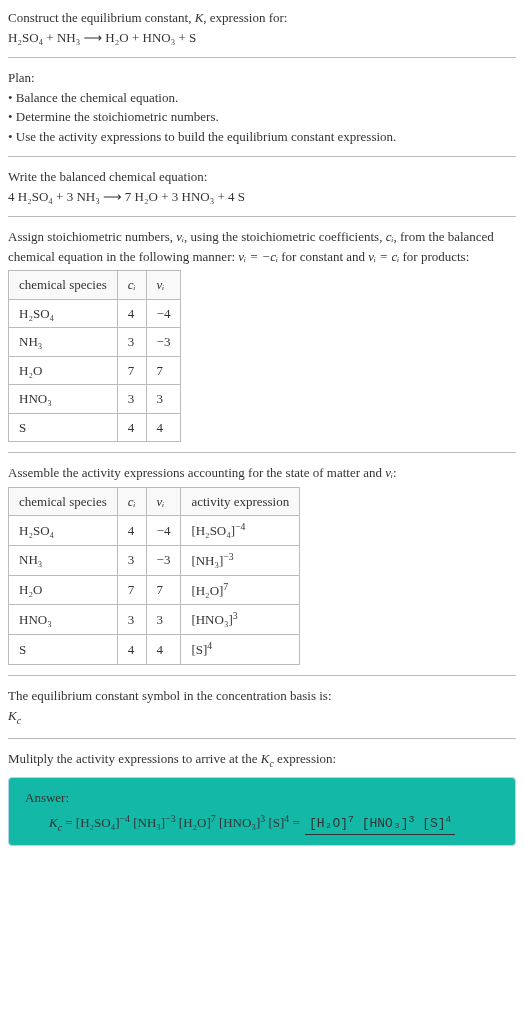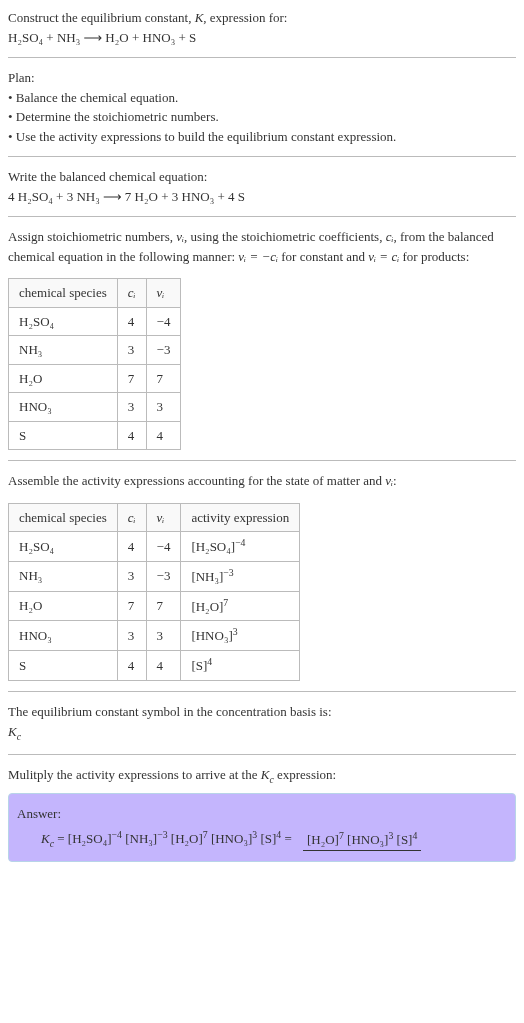--- a/index.html
+++ b/index.html
@@ -12,42 +12,43 @@
       padding: 8px;
       line-height: 1.5;
     }
     hr { border: none; border-top: 1px solid #bbb; margin: 10px 0; }
     .section { margin-bottom: 6px; }
     sub { font-size: 0.75em; vertical-align: sub; }
     sup { font-size: 0.75em; vertical-align: super; }
     .italic { font-style: italic; }
     table {
       border-collapse: collapse;
-      margin-top: 12px;
+      margin-top: 4px;
       margin-bottom: 4px;
     }
     th, td {
       border: 1px solid #bbb;
       padding: 4px 10px;
       text-align: left;
       font-weight: normal;
     }
     th { background: #f9f9f9; }
     .answer-box {
-      background: #c4b5fd;
+      background: #14b8a6;
       border: 1px solid #b8d4e8;
       border-radius: 4px;
-      padding: 10px 8px;
+      padding: 10px 16px;
       margin-top: 6px;
     }
     .frac {
       display: inline-block;
       vertical-align: middle;
       text-align: center;
-      margin: 0 8px;
+      margin: 0 2px;
+      font-family: Liberation Mono, monospace;
     }
     .frac .num { display: block; border-bottom: 1px solid #333; padding: 0 4px; }
     .frac .den { display: block; padding: 0 4px; }
     .eq-line { margin-top: 4px; }
     .indent { margin-left: 24px; }
   </style>
 </head>
 <body>
 
 <div class="section">

